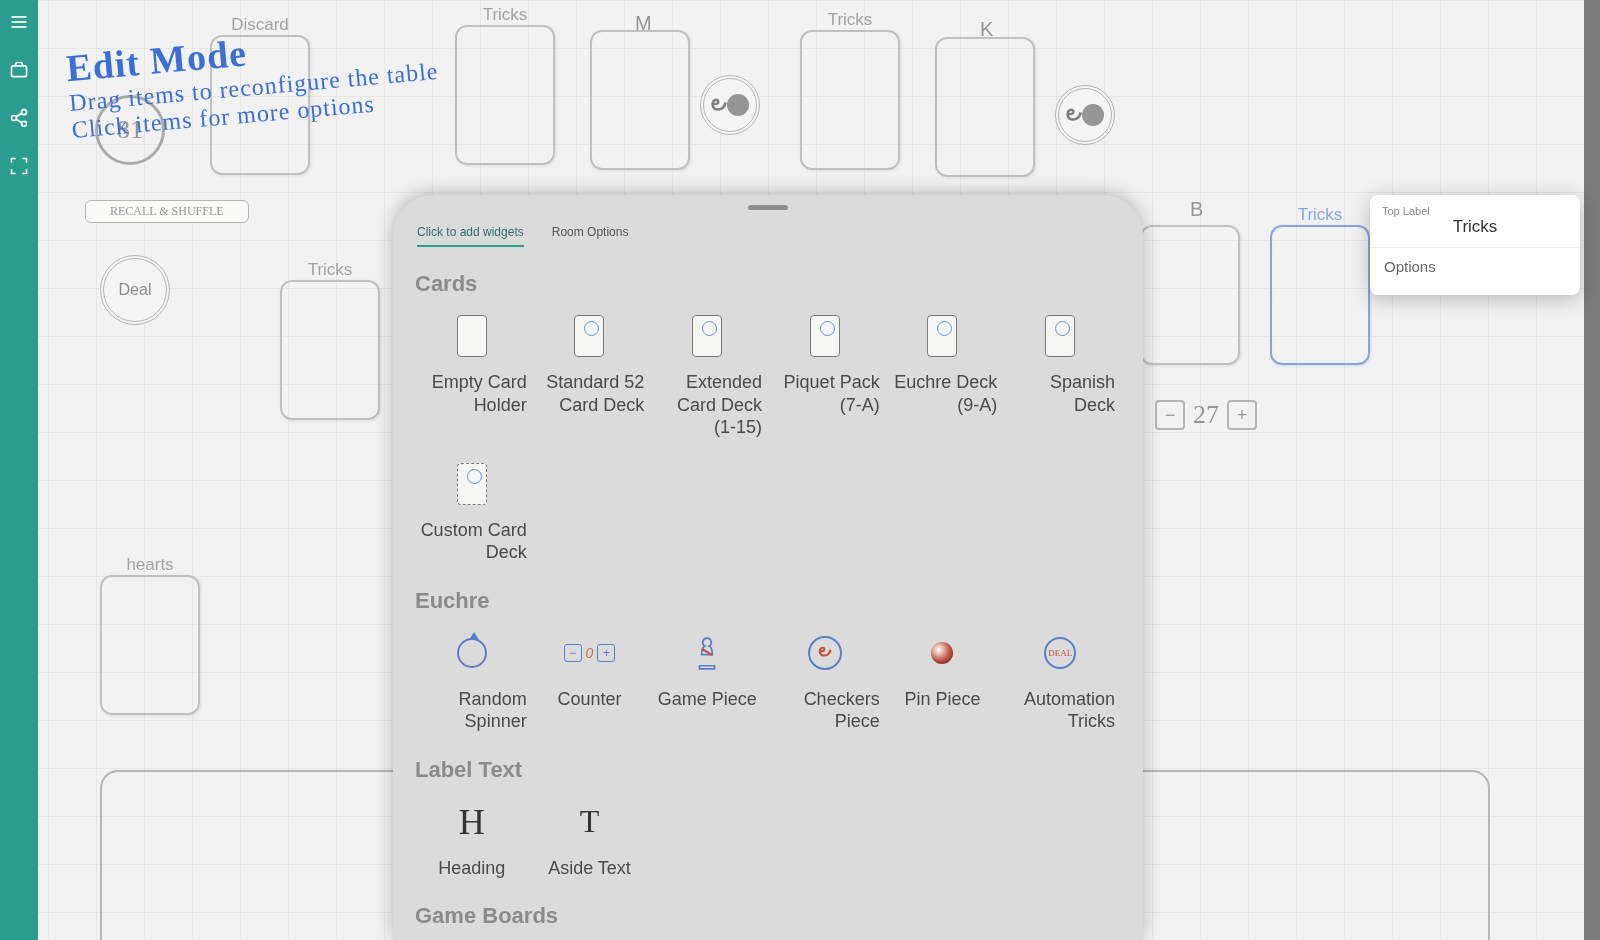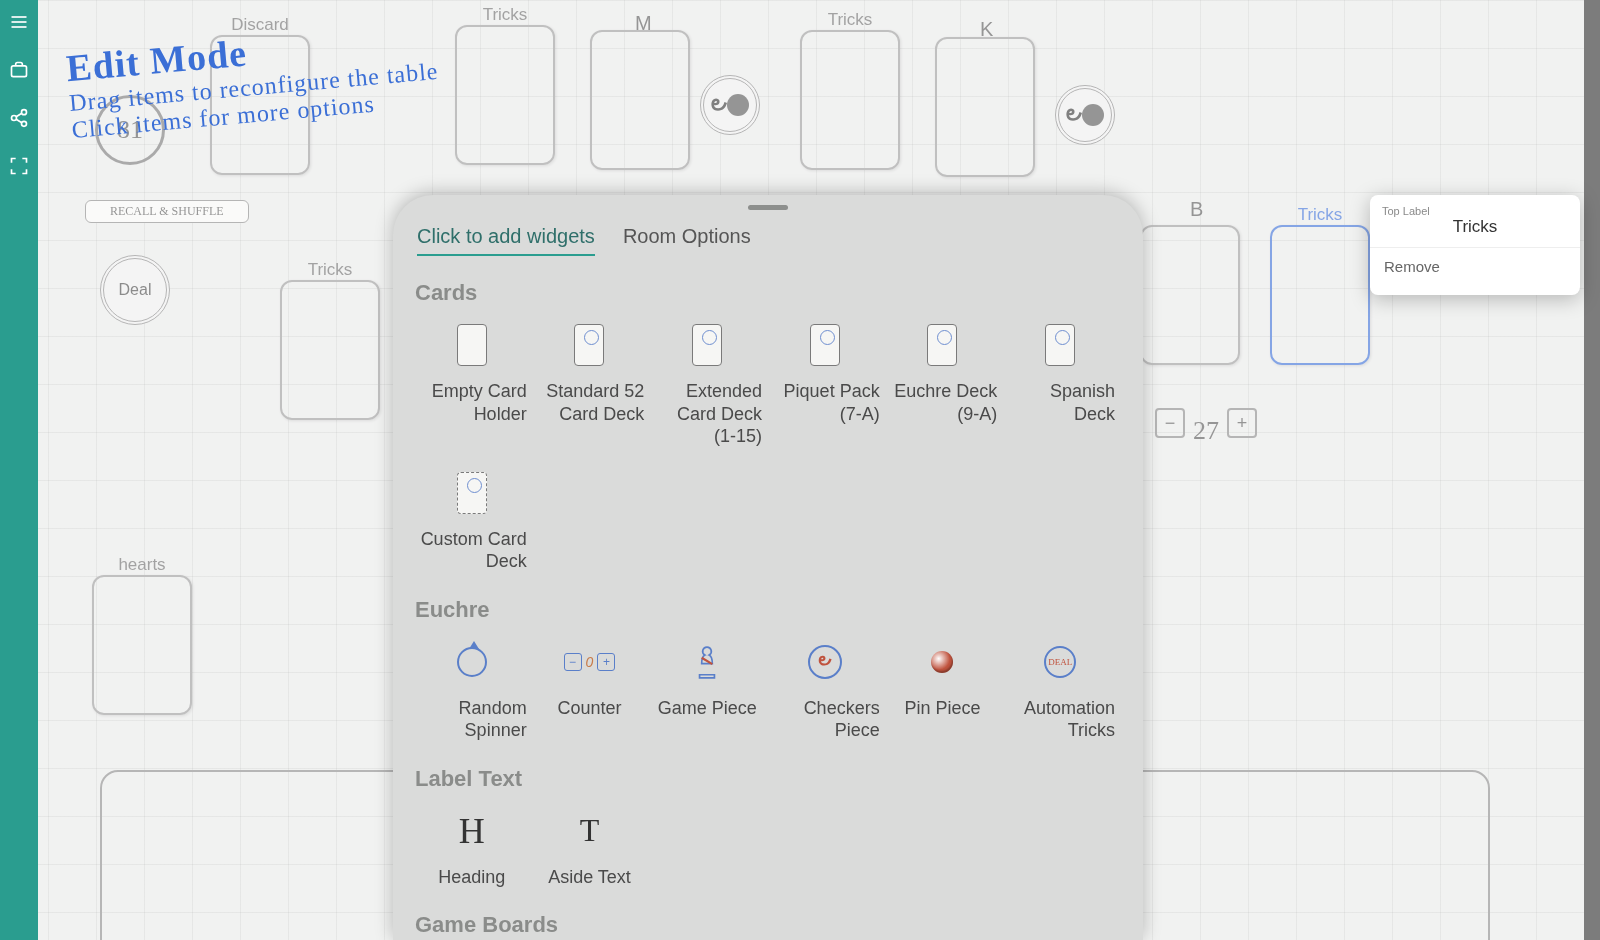--- a/index.html
+++ b/index.html
@@ -91,41 +91,41 @@
   font-size:16px; color:#444; background:#eee;
 }
 .counter-widget {
   position:absolute; display:flex; align-items:center; gap:8px;
 }
 .counter-widget .btn {
   width:30px; height:30px; border:2px solid #888; border-radius:4px;
   display:flex; align-items:center; justify-content:center; font-size:18px; color:#555;
 }
 .counter-widget .val {
-  font-family:"Segoe Script","Comic Sans MS",cursive; font-size:26px; color:#555;margin-top:16px;
+  font-family:"Segoe Script","Comic Sans MS",cursive; font-size:26px; color:#555;
 }
 .board-area {
   position:absolute; border:2px solid #8a8a8a; border-radius:18px;
 }
 
 
 .panel {
   position:absolute; left:393px; top:195px; width:750px; height:745px;
   background:#dadbda;
   border-top-left-radius:40px; border-top-right-radius:40px;
   box-shadow: 0 -2px 18px rgba(0,0,0,0.25);
   z-index:10;
   display:flex; flex-direction:column;
 }
 .panel .drag-handle {
   height:12px; display:flex; align-items:center; justify-content:center; margin-top:6px;
 }
 .panel .drag-handle span { width:40px; height:5px; background:#8d8f8d; border-radius:3px; }
 .panel .tabs {
-  display:flex; gap:28px; padding: 12px 24px 0 24px; font-size:20px; color:#555;
+  display:flex; gap:28px; padding: 12px 24px 0 24px; font-size:12px; color:#555;
 }
 .panel .tab { padding-bottom:6px; cursor:pointer; }
 .panel .tab.active { color:#2f6f6a; border-bottom:2px solid #2a9d8f; }
 .panel-body {
   margin: 14px 10px 0 22px; padding-right:16px;
   overflow-y: scroll; flex:1;
 }
 .panel-body::-webkit-scrollbar { width:14px; }
 .panel-body::-webkit-scrollbar-track { background:#d2d3d2; }
 .panel-body::-webkit-scrollbar-thumb { background:#a7a8a6; border-radius:2px; }
@@ -229,21 +229,21 @@
     </div>
   <div class="recall-btn" style="left:85px; top:200px;">RECALL &amp; SHUFFLE</div>
   <div class="deal-btn" style="left:100px; top:255px;">
       <span>Deal</span>
     </div>
 
   <div class="card-holder" style="left:280px; top:280px;">
     <div class="holder-label">Tricks</div>
   </div>
 
-  <div class="card-holder" style="left:92px; top:575px;">
+  <div class="card-holder" style="left:100px; top:575px;">
     <div class="holder-label">hearts</div>
   </div>
 
   <div class="card-holder" style="left:455px; top:25px;">
     <div class="holder-label">Tricks</div>
   </div>
   <div class="card-holder" style="left:590px; top:30px;"></div>
   <div class="player-lbl" style="left:635px; top:12px;">M</div>
   <div class="coin" style="left:700px; top:75px;">
       <span class="scribble">౿</span>
@@ -422,15 +422,15 @@
           </div>
       </div>
     </div>
   </div>
 </div>
 
 <div class="ctx">
   <div class="hdr">Top Label</div>
   <div class="val">Tricks</div>
   <div class="row">
-    <span>Remove</span>
+    <span>Options</span>
   </div>
 </div>
 
 </body></html>

